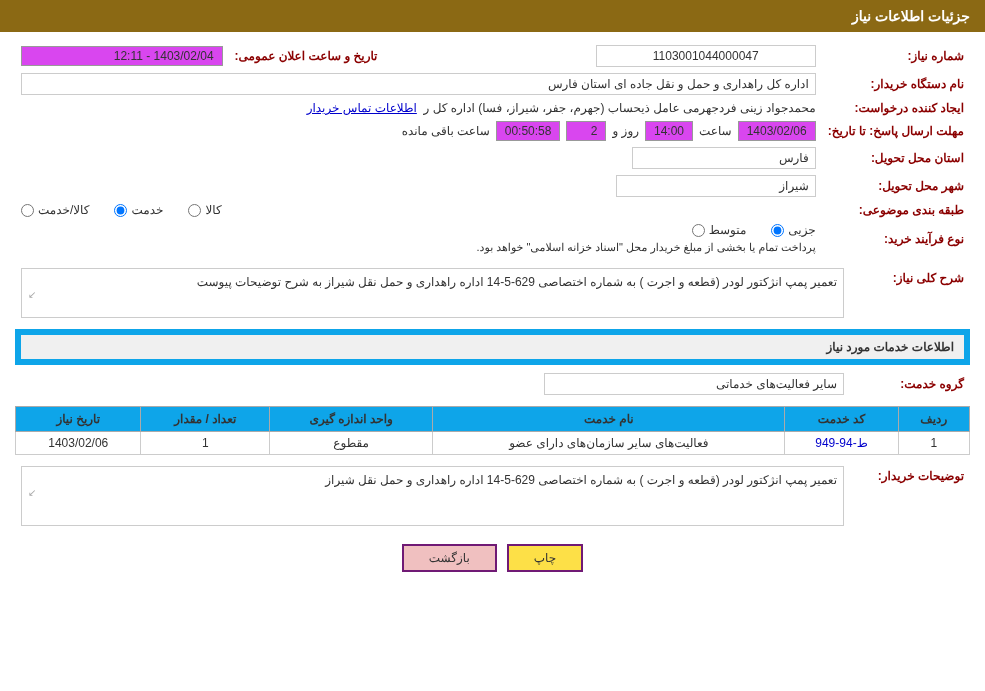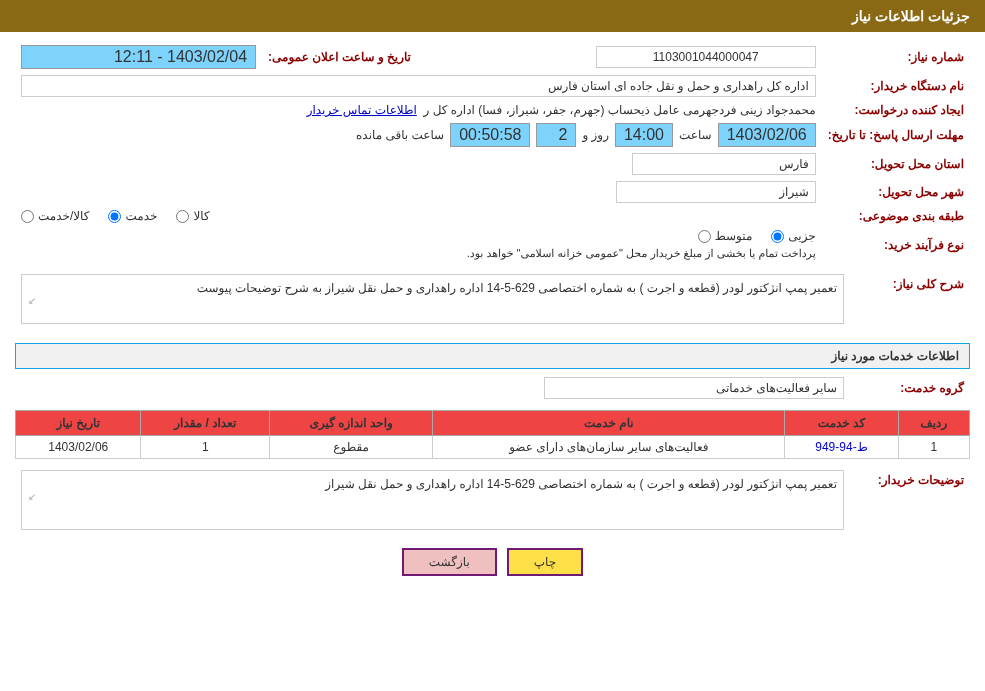--- a/index.html
+++ b/index.html
@@ -46,68 +46,68 @@
     .full-width-box {
       border: 1px solid #ccc;
       padding: 3px 6px;
       background: #fff;
       width: 100%;
       min-height: 22px;
     }
     .date-box {
       border: 1px solid #999;
       padding: 2px 8px;
-      background: #7dd3fc;
-      font-size: 16px;
+      background: #d946ef;
+      font-size: 12px;
     }
     .link-text {
       color: #0000cc;
       text-decoration: underline;
       cursor: pointer;
     }
     .row-flex {
       display: flex;
       align-items: center;
       gap: 6px;
     }
     .section-title {
       background: #f0f0f0;
-      border: 1px solid #0ea5e9;
+      border: 6px solid #0ea5e9;
       padding: 5px 10px;
       font-weight: bold;
       color: #333;
-      margin: 16px 0 5px 0;
+      margin: 8px 0 5px 0;
       text-align: right;
     }
     .description-box {
       border: 1px solid #ccc;
       padding: 6px;
       background: #fff;
       width: 100%;
       min-height: 50px;
       text-align: right;
     }
     .radio-group {
       display: flex;
-      gap: 19px;
+      gap: 25px;
       align-items: center;
       flex-direction: row-reverse;
     }
     .radio-item {
       display: flex;
       align-items: center;
       gap: 4px;
     }
     .service-table {
       width: 100%;
       border-collapse: collapse;
       margin: 8px 0;
     }
     .service-table th {
-      background: #ef4444;
+      background: #0ea5e9;
       border: 1px solid #aaa;
       padding: 5px 8px;
       text-align: center;
       font-weight: bold;
     }
     .service-table td {
       border: 1px solid #ccc;
       padding: 4px 8px;
       text-align: center;
     }
@@ -244,21 +244,21 @@
             <div class="radio-group">
               <div class="radio-item">
                 <span>متوسط</span>
                 <input type="radio" name="process" style="">
               </div>
               <div class="radio-item">
                 <span>جزیی</span>
                 <input type="radio" name="process" checked="" style="">
               </div>
             </div>
-            <div style="color:#333; font-size:11px;">پرداخت تمام یا بخشی از مبلغ خریدار محل "عمومی خزانه اسلامی" خواهد بود.</div>
+            <div style="color:#333; font-size:11px;">پرداخت تمام یا بخشی از مبلغ خریدار محل "اسناد خزانه اسلامی" خواهد بود.</div>
           </div>
         </td>
       </tr>
     </tbody>
       </table>
 
     <table class="info-table" style="margin-top:8px;">
       <tbody>
           <tr>
         <td class="label-cell" style="vertical-align:top; padding-top:6px;">شرح کلی نیاز:</td>

